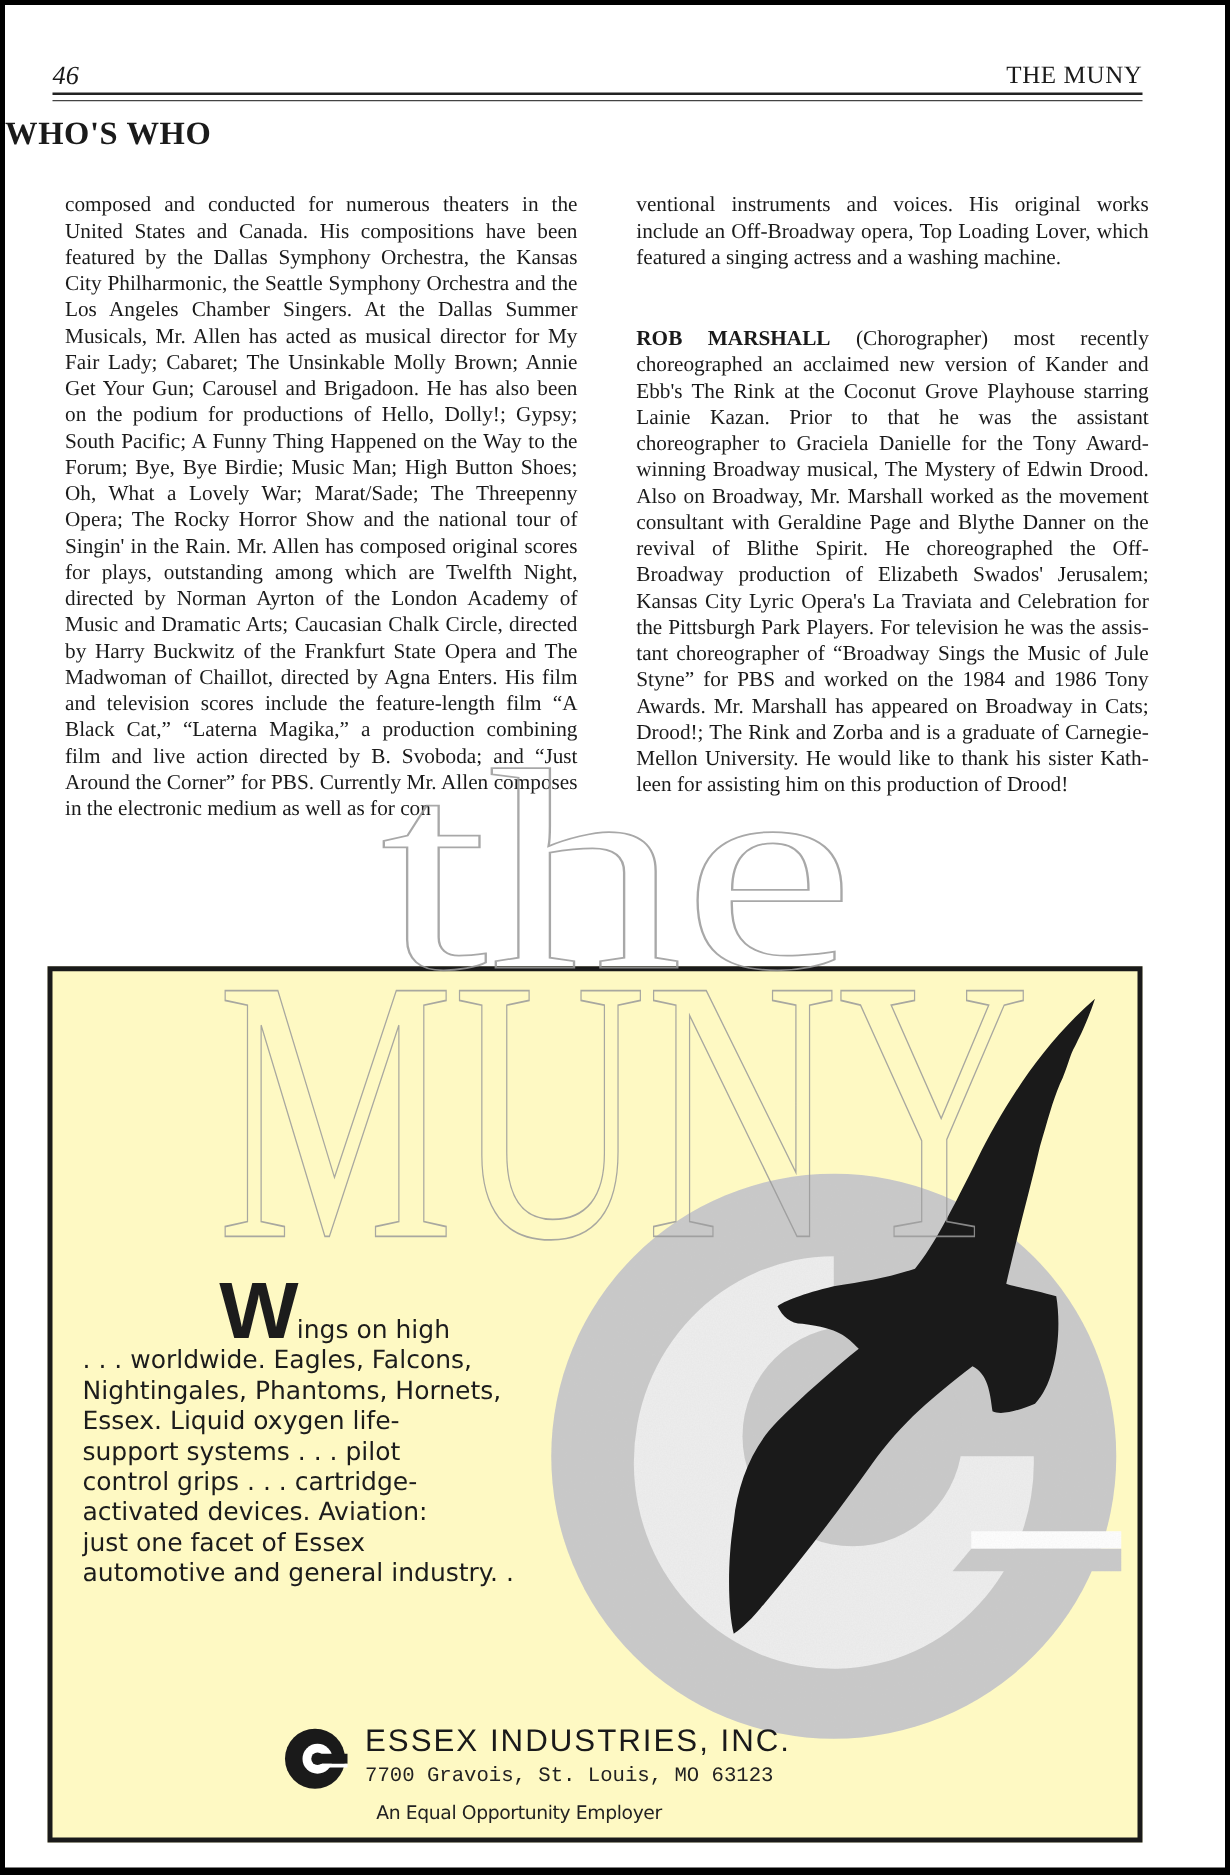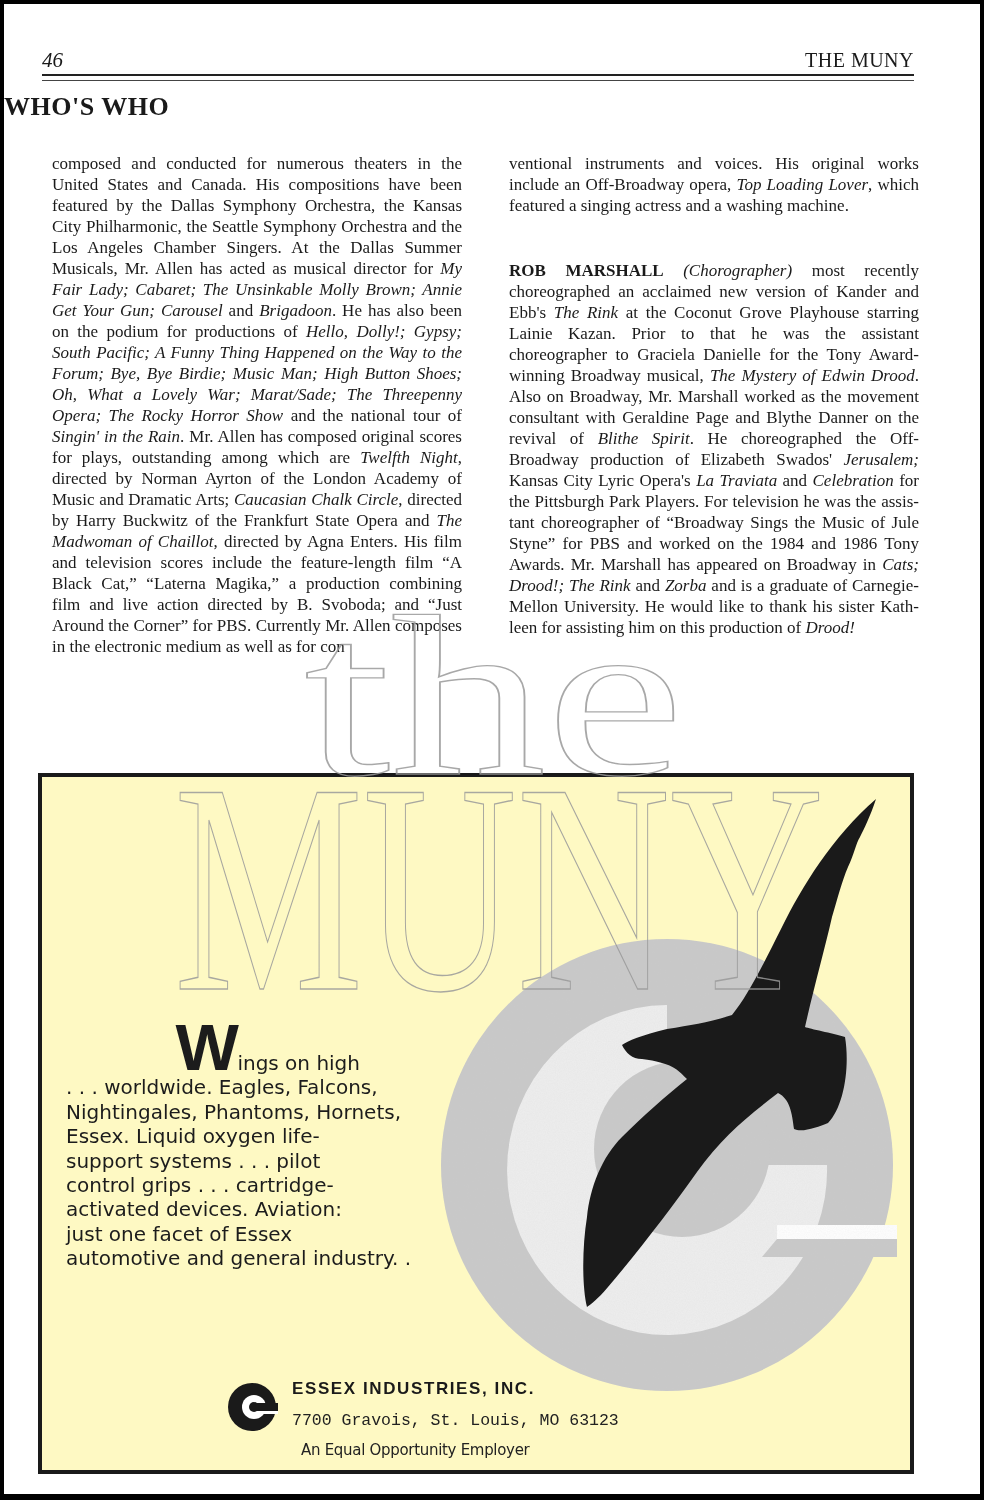--- a/index.html
+++ b/index.html
@@ -14,37 +14,37 @@
   .rule1 { position: absolute; left: 38px; width: 872px; top: 70px; height: 2px; background: #222; }
   .rule2 { position: absolute; left: 38px; width: 872px; top: 76px; height: 1px; background: #444; }
   .title { position: absolute; left: 0; width: 976px; top: 88px; text-align: left;
            font-size: 26px; font-weight: bold; letter-spacing: 0.5px; }
   .col { position: absolute; top: 149px; width: 410px; font-size: 17px; line-height: 21px;
          text-align: justify; hyphens: manual; }
   .col.left { left: 48px; }
   .col.right { left: 505px; }
   .col p { margin: 0; }
   .col p + p { margin-top: 44px; }
-  .col .i { font-style: italic; }
+  .col .i { }
   .col .b { font-weight: bold; }
 
   .ad { position: absolute; left: 34px; top: 769px; width: 868px; height: 693px;
         border: 4px solid #1a1a1a; background: #fef9c3; overflow: hidden; }
   .ad-graphic { position: absolute; left: 0; top: 0; width: 868px; height: 693px; }
   .ad-copy { position: absolute; left: 24px; top: 246px; width: 420px;
              font-family: "DejaVu Sans", "Liberation Sans", sans-serif;
              font-size: 20px; line-height: 24.4px; color: #1c1c1c; }
   .ad-copy .dropcap { font-family: "Liberation Sans", sans-serif; font-weight: bold;
              font-size: 64px; line-height: 50px; display: inline-block; margin-left: 111px;
              transform: scaleX(1.05); vertical-align: baseline; }
   .ad-copy .line { white-space: nowrap; }
   .ad-footer { position: absolute; left: 184px; top: 602px; height: 80px; width: 520px; }
   .logo-mark { position: absolute; left: 0; top: 2px; width: 52px; height: 52px; }
   .company { position: absolute; left: 66px; top: 0px; font-family: "Liberation Sans", sans-serif;
-             font-weight: bold; font-size: 17px; letter-spacing: 1.6px; color: #1a1a1a; white-space: nowrap; }
+             font-weight: normal; font-size: 25px; letter-spacing: 1.6px; color: #1a1a1a; white-space: nowrap; }
   .address { position: absolute; left: 66px; top: 32px; font-family: Liberation Mono, monospace;
              font-size: 16.5px; color: #222; white-space: nowrap; }
   .eoe { position: absolute; left: 60px; top: 62px; font-family: "DejaVu Sans", sans-serif;
          font-size: 15px; color: #222; white-space: nowrap; letter-spacing: -0.3px; margin-left: 15px; }
 
   .watermark { position: absolute; left: 0; top: 0; width: 976px; height: 1490px; pointer-events: none; }
 </style>
 </head>
 <body>
 

